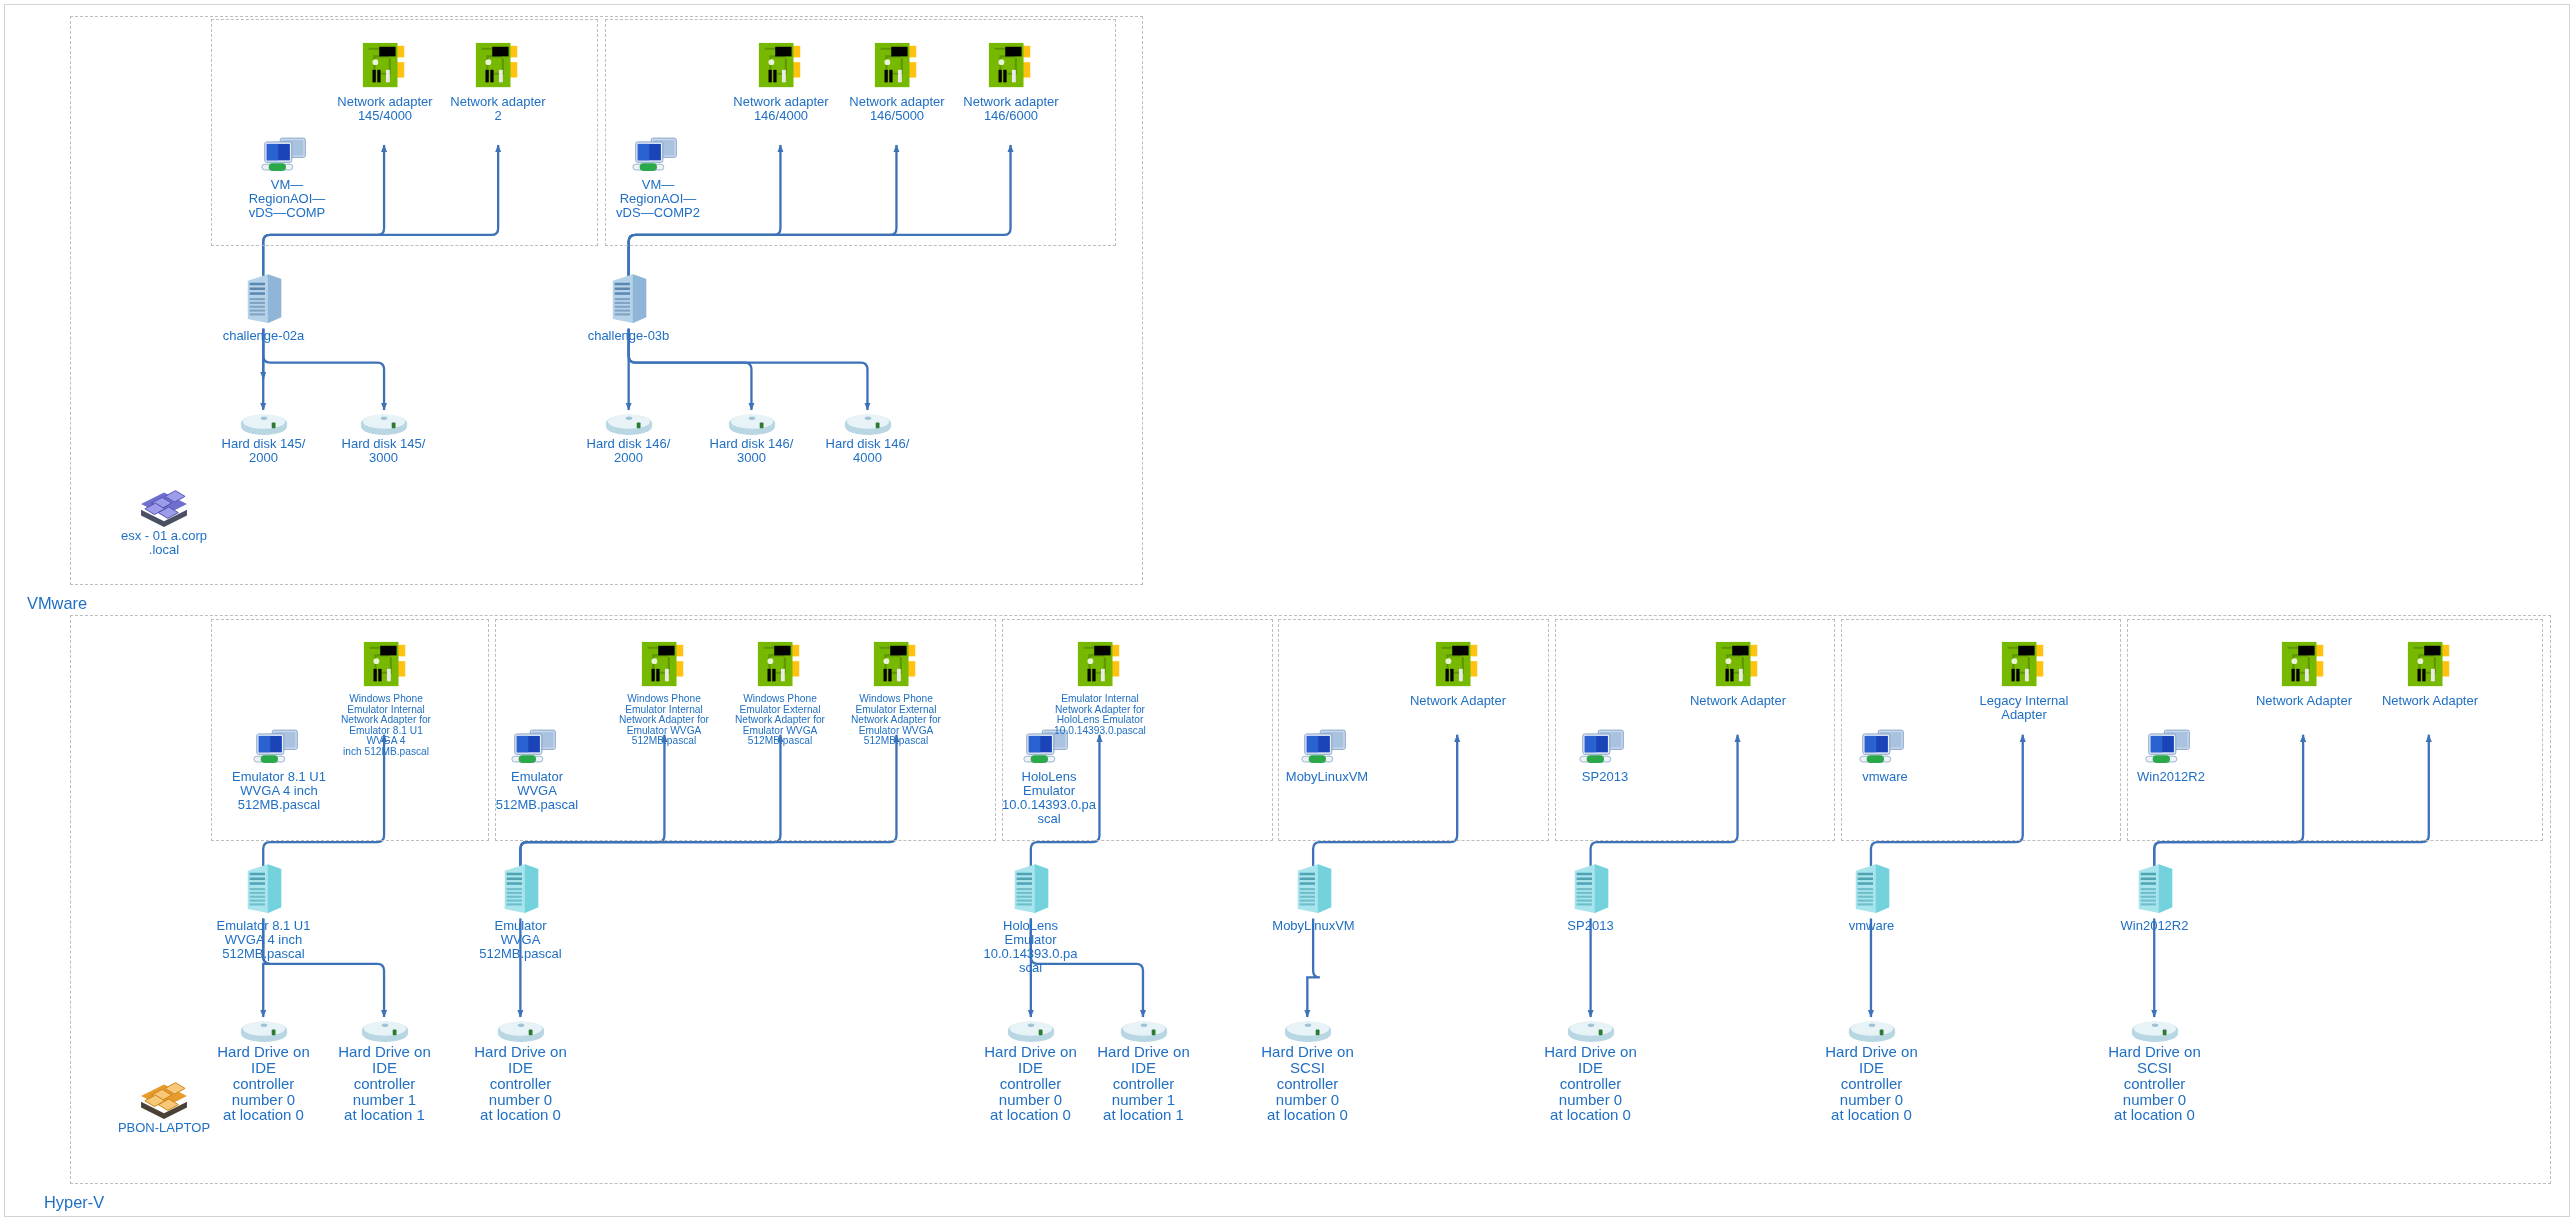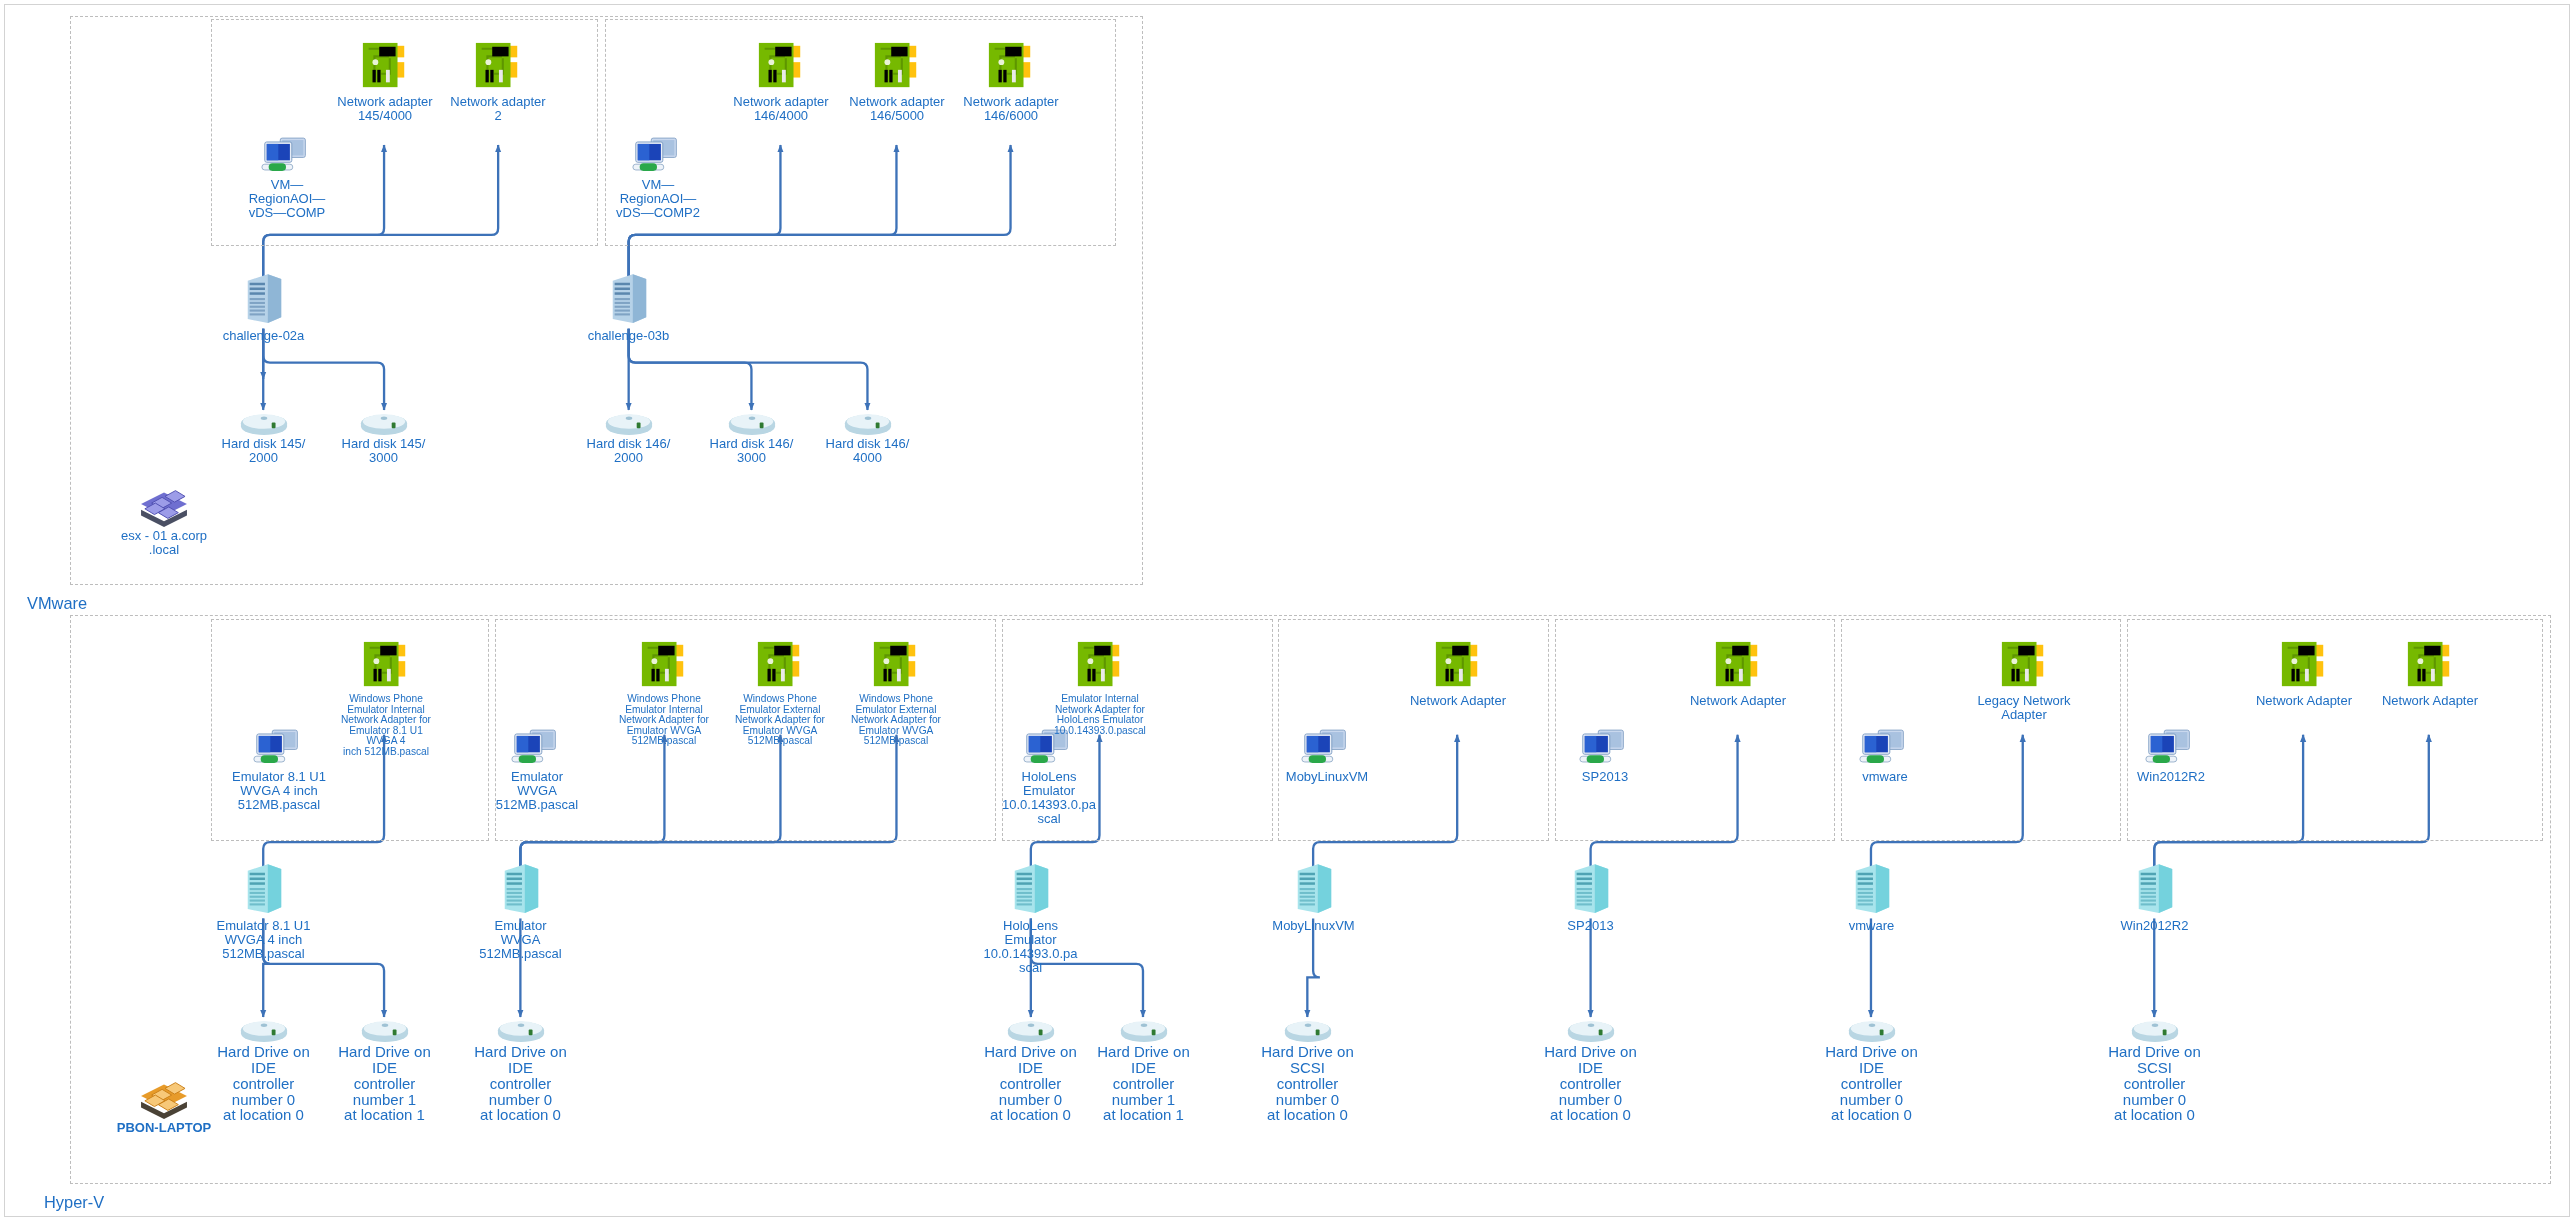--- a/index.html
+++ b/index.html
@@ -828,21 +828,21 @@
         <rect x="3" y="4" width="36" height="46" fill="#76b900"></rect>
         <path d="M9,10 h20 v8 h-14 v22" fill="none" stroke="#5e9600" stroke-width="2.2"></path>
         <path d="M31,20 v16 h-9" fill="none" stroke="#5e9600" stroke-width="2.2"></path>
         <rect x="20" y="8" width="17" height="10" fill="#000"></rect>
         <circle cx="16" cy="24" r="3" fill="#e9f3d6"></circle>
         <rect x="13" y="32" width="3.4" height="13" fill="#000"></rect>
         <rect x="18" y="32" width="3.4" height="13" fill="#000"></rect>
         <rect x="27" y="32" width="4" height="13" fill="#e9e9e9"></rect>
       </svg>
     </span>
-    <span class="cap">Legacy Network
+    <span class="cap">Legacy Internal
 Adapter</span>
   </div>
 
   <div class="node" style="left:1823px;top:861px;width:97px;">
     <span>
       <svg width="44" height="56" viewBox="0 0 46 58">
         <polygon points="6,10 27,3 41,8 41,48 27,54 6,50" fill="#a8e4ec"></polygon>
         <polygon points="27,3 41,8 41,48 27,54" fill="#74d2dd"></polygon>
         <rect x="8" y="12" width="16" height="2.6" fill="#4fa3b3"></rect>
         <rect x="8" y="17" width="16" height="2.6" fill="#4fa3b3"></rect>
@@ -953,21 +953,21 @@
         <ellipse cx="26" cy="12" rx="22" ry="7.5" fill="#e8f3f8"></ellipse>
         <ellipse cx="26" cy="8.5" rx="3.4" ry="1.8" fill="#9fc2d4"></ellipse>
         <rect x="34" y="13" width="4" height="6" rx="1" fill="#2f7a32"></rect>
       </svg>
     </span>
     <span class="cap sm">Hard Drive on SCSI
 controller number 0
 at location 0</span>
   </div>
 
-  <div class="node" style="left:106px;top:1075px;width:116px;font-weight:bold;">
+  <div class="node" style="left:106px;top:1075px;width:116px;">
     <span>
       <svg width="58" height="44" viewBox="0 0 60 46">
         <polygon points="6,28 30,40 54,28 54,34 30,46 6,34" fill="#4a4236"></polygon>
         <polygon points="6,22 30,10 54,22 30,34" fill="#e79b2a"></polygon>
         <g fill="#f7c878" stroke="#c97f17" stroke-width="1">
           <polygon points="17,21 28,15 38,21 27,27"></polygon>
           <polygon points="31,14 42,8 52,14 41,20"></polygon>
           <polygon points="10,27 21,21 31,27 20,33"></polygon>
           <polygon points="24,31 35,25 45,31 34,37"></polygon>
         </g>

